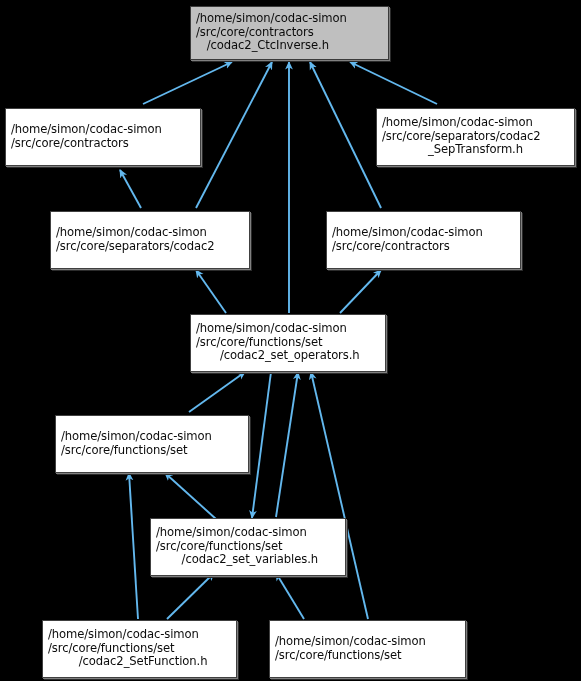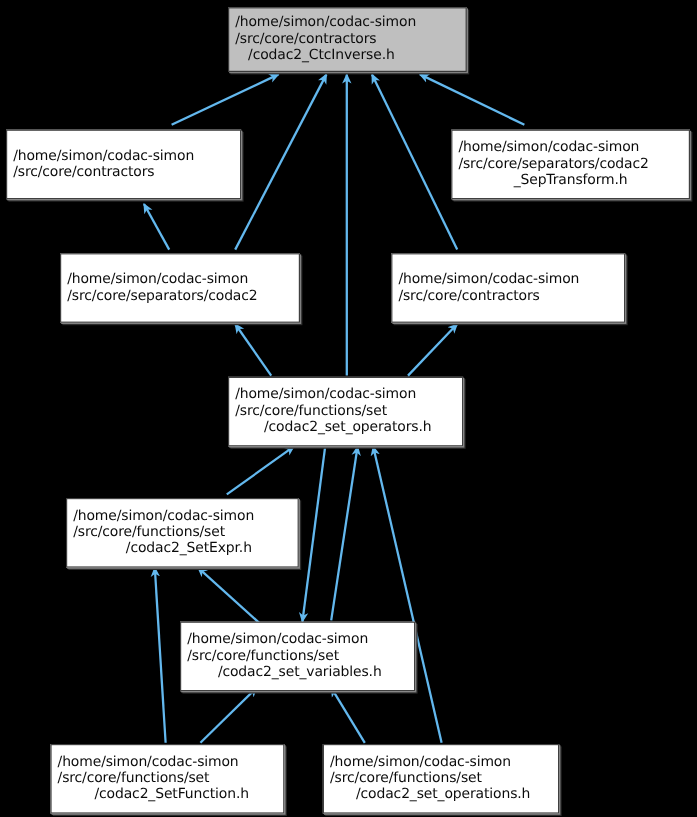--- a/index.html
+++ b/index.html
@@ -86,34 +86,32 @@
 
   <div class="node" style="left:190px;top:314px;width:196px;height:58px;">
     <div class="ln l">/home/simon/codac-simon</div>
     <div class="ln l">/src/core/functions/set</div>
     <div class="ln c"> /codac2_set_operators.h</div>
   </div>
 
   <div class="node" style="left:55px;top:415px;width:194px;height:58px;">
     <div class="ln l">/home/simon/codac-simon</div>
     <div class="ln l">/src/core/functions/set</div>
-    <div class="ln c">   /codac2_SetExpr.h</div>
   </div>
 
   <div class="node" style="left:150px;top:518px;width:196px;height:58px;">
     <div class="ln l">/home/simon/codac-simon</div>
     <div class="ln l">/src/core/functions/set</div>
     <div class="ln c"> /codac2_set_variables.h</div>
   </div>
 
   <div class="node" style="left:42px;top:620px;width:195px;height:58px;">
     <div class="ln l">/home/simon/codac-simon</div>
     <div class="ln l">/src/core/functions/set</div>
     <div class="ln c">  /codac2_SetFunction.h</div>
   </div>
 
   <div class="node" style="left:269px;top:620px;width:197px;height:58px;">
     <div class="ln l">/home/simon/codac-simon</div>
     <div class="ln l">/src/core/functions/set</div>
-    <div class="ln c"> /codac2_set_operations.h</div>
   </div>
 
 </div>
 
 </body></html>

